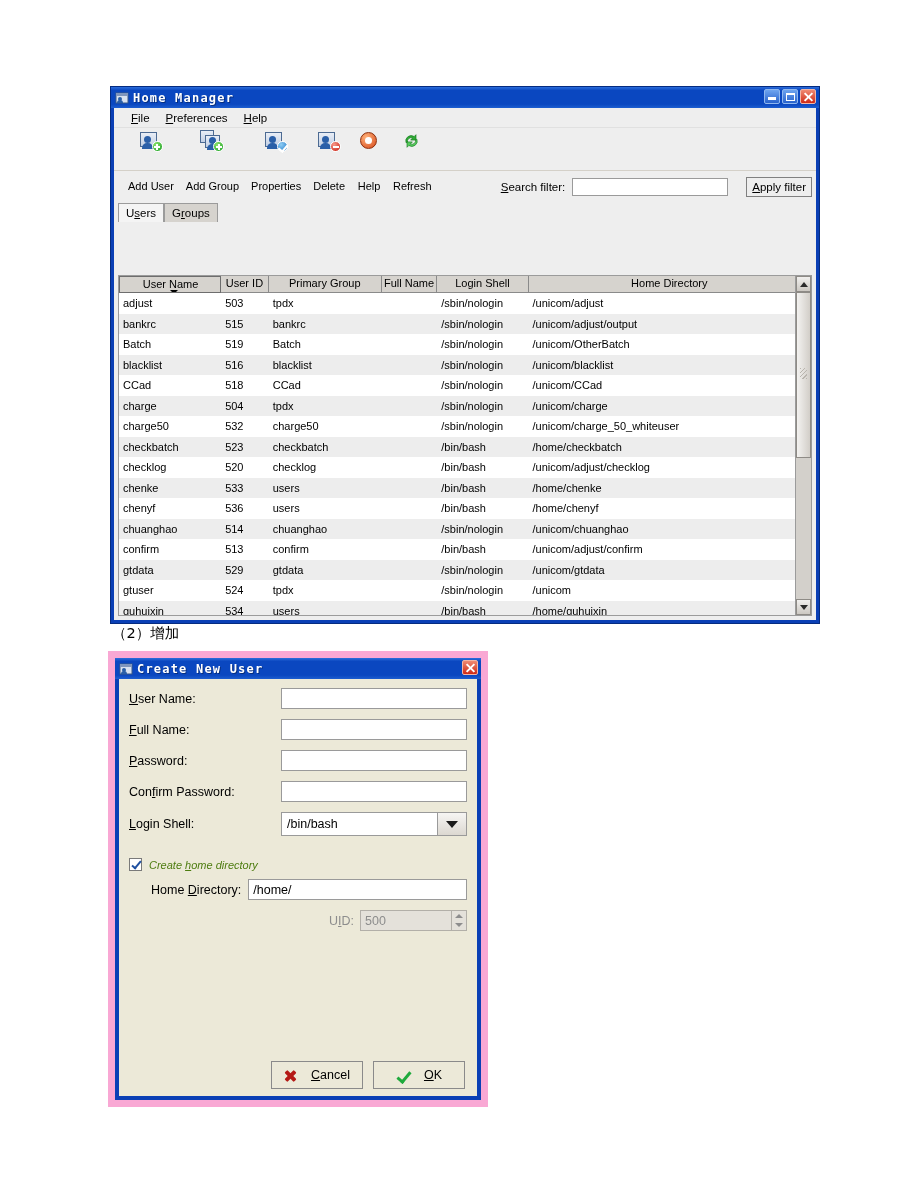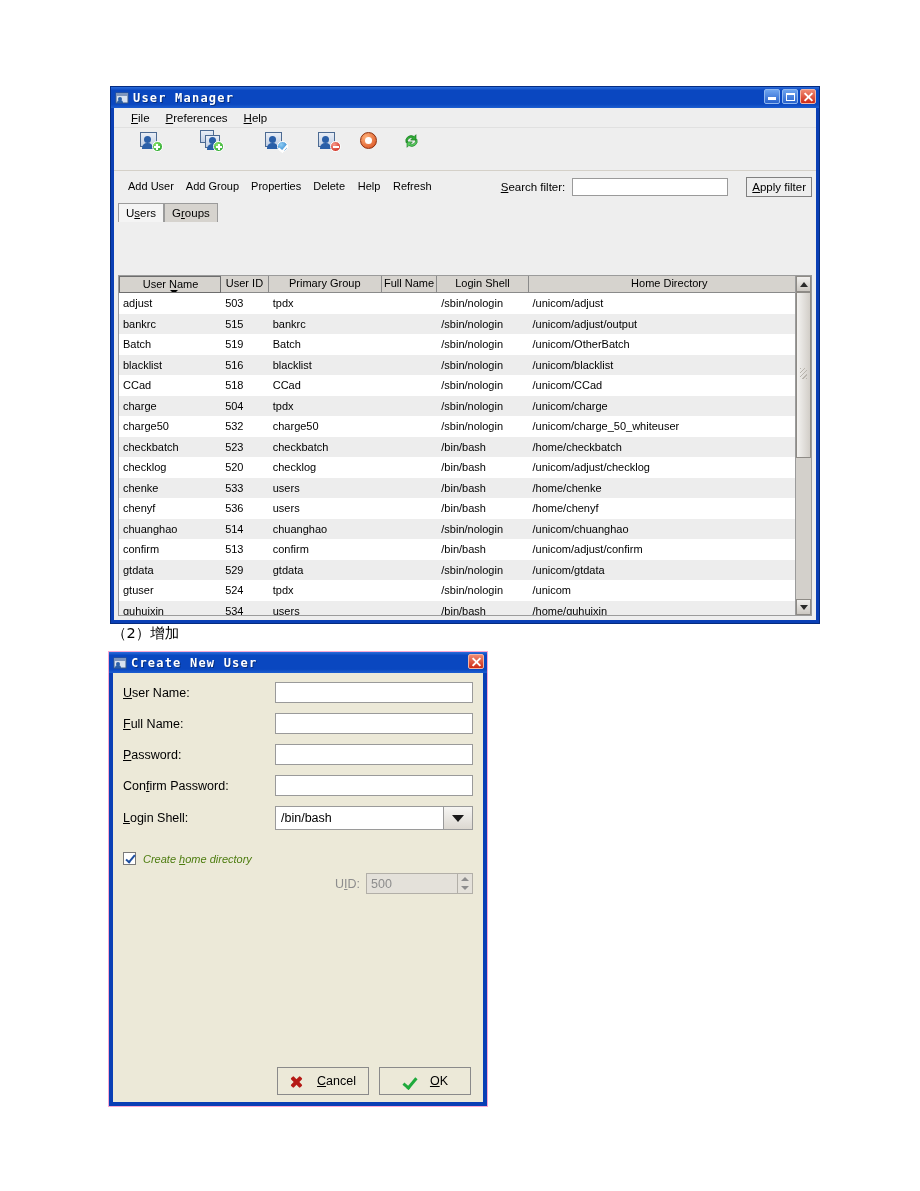--- a/index.html
+++ b/index.html
@@ -385,21 +385,21 @@
     font-family: "DejaVu Sans", sans-serif;
     font-size: 14.5px;
     color: #000;
     white-space: nowrap;
   }
 
   
   #dialog-window {
     left: 108px; top: 651px;
     width: 380px; height: 456px;
-    border: 1px solid #f9a8d4;
+    border: 7px solid #f9a8d4;
   }
   #dialog-window .win-body {
     background: #ece9d8;
     left: 4px; right: 4px; top: 21px; bottom: 4px;
     padding: 0;
     overflow: hidden;
   }
   .dlg-form {
     padding: 9px 10px 0 10px;
   }
@@ -605,21 +605,21 @@
 <div class="win" id="main-window">
   <div class="titlebar">
     <span class="title-icon">
       <svg width="14" height="14" viewBox="0 0 14 14">
         <rect x="1" y="2" width="12" height="10" fill="#d9e2f0" stroke="#3b5a86"></rect>
         <rect x="1" y="2" width="12" height="3" fill="#7f96bd"></rect>
         <circle cx="5" cy="8" r="2" fill="#2a5fa8"></circle>
         <path d="M2 12 a3 3 0 0 1 6 0 z" fill="#2a5fa8"></path>
       </svg>
     </span>
-    <span class="title-text">User Manager</span>
+    <span class="title-text">Home Manager</span>
     <span class="win-btns">
       <span class="wb">
           <i class="min-gl"></i>
         </span>
       <span class="wb">
           <i class="max-gl"></i>
         </span>
       <span class="wb close">
           <i class="x1"></i>
           <i class="x2"></i>
@@ -930,20 +930,24 @@
       </div>
     </div>
 
     <div style="height:16px"></div>
 
     <div class="chkrow">
       <span class="chkbox checked"></span>
       <span class="chklabel">Create <span class="mn">h</span>ome directory</span>
     </div>
 
+    <div class="homedir-row">
+      <span class="homedir-label">Home <span class="mn">D</span>irectory:</span>
+      <input class="finput" type="text" value="/home/" style="">
+    </div>
 
 
 
     <div class="uid-row">
       <span class="uid-label">U<span class="mn">I</span>D:</span>
       <div class="uid-input">500</div>
       <div class="spin">
         <i class="up"></i>
         <i class="dn"></i>
       </div>

